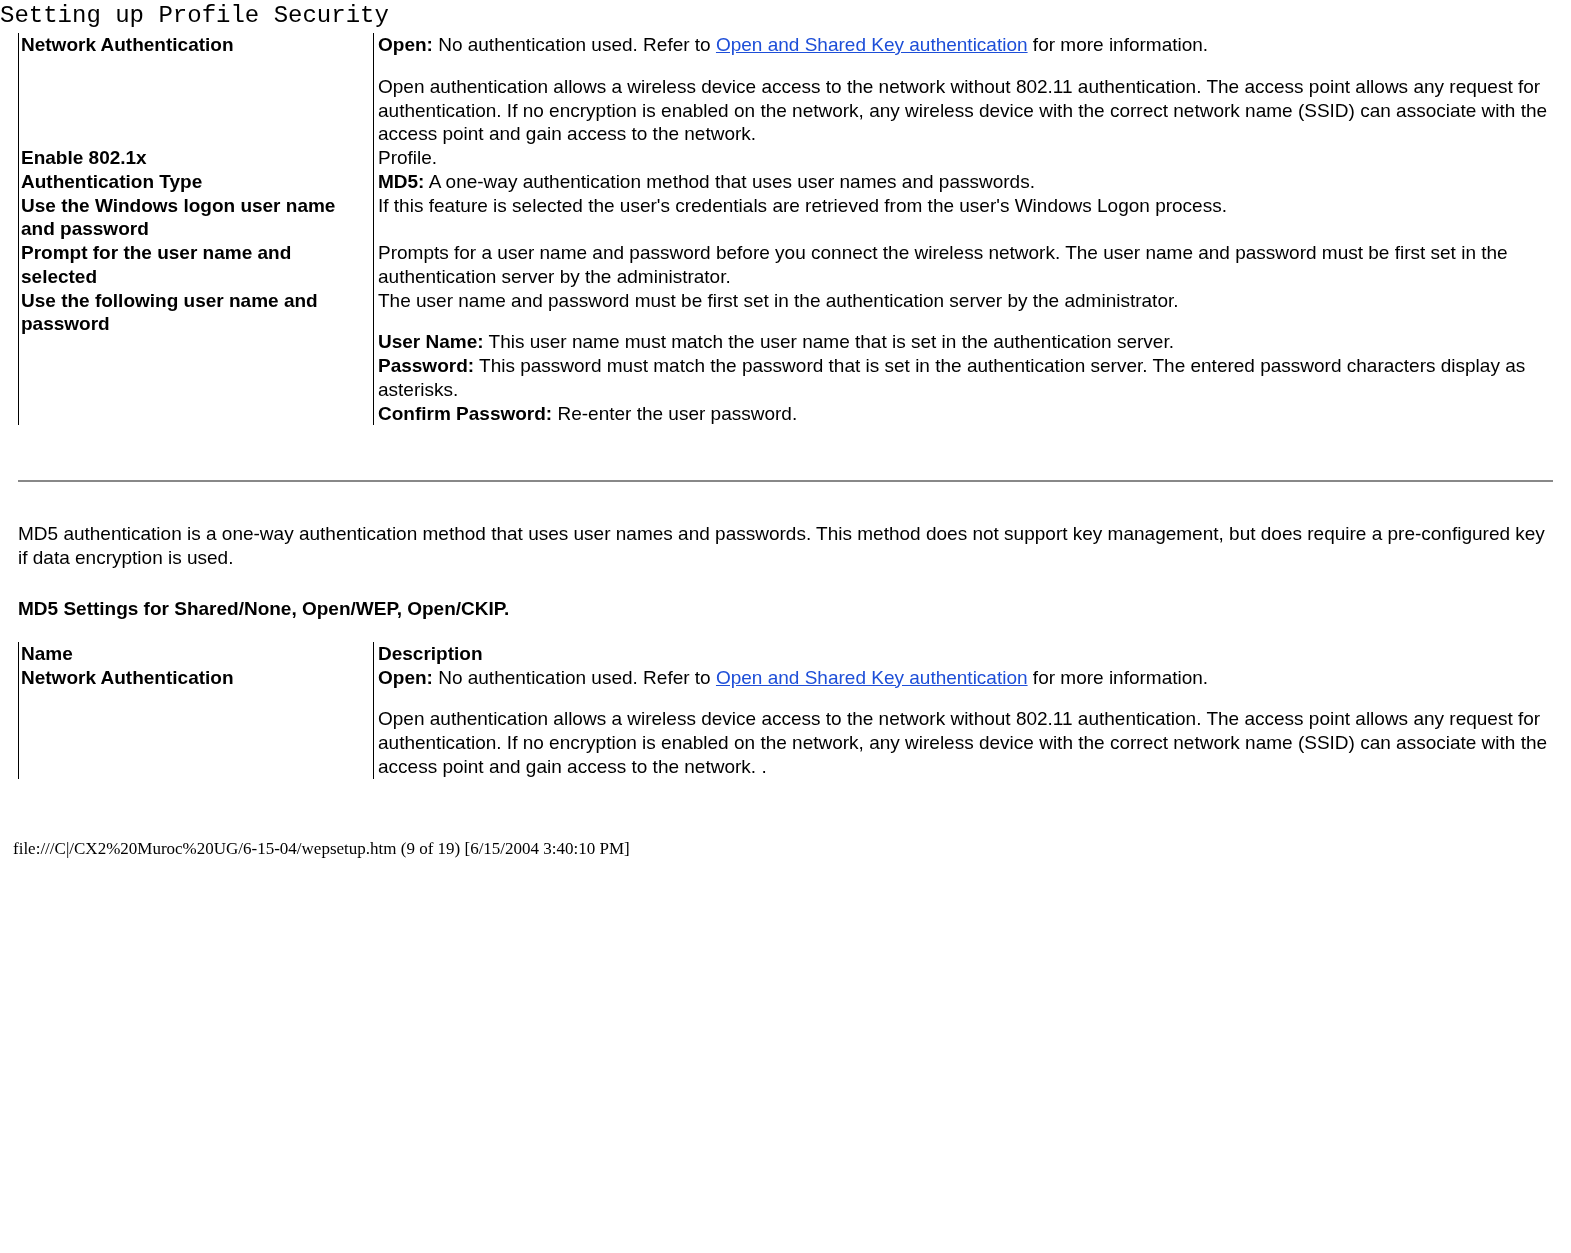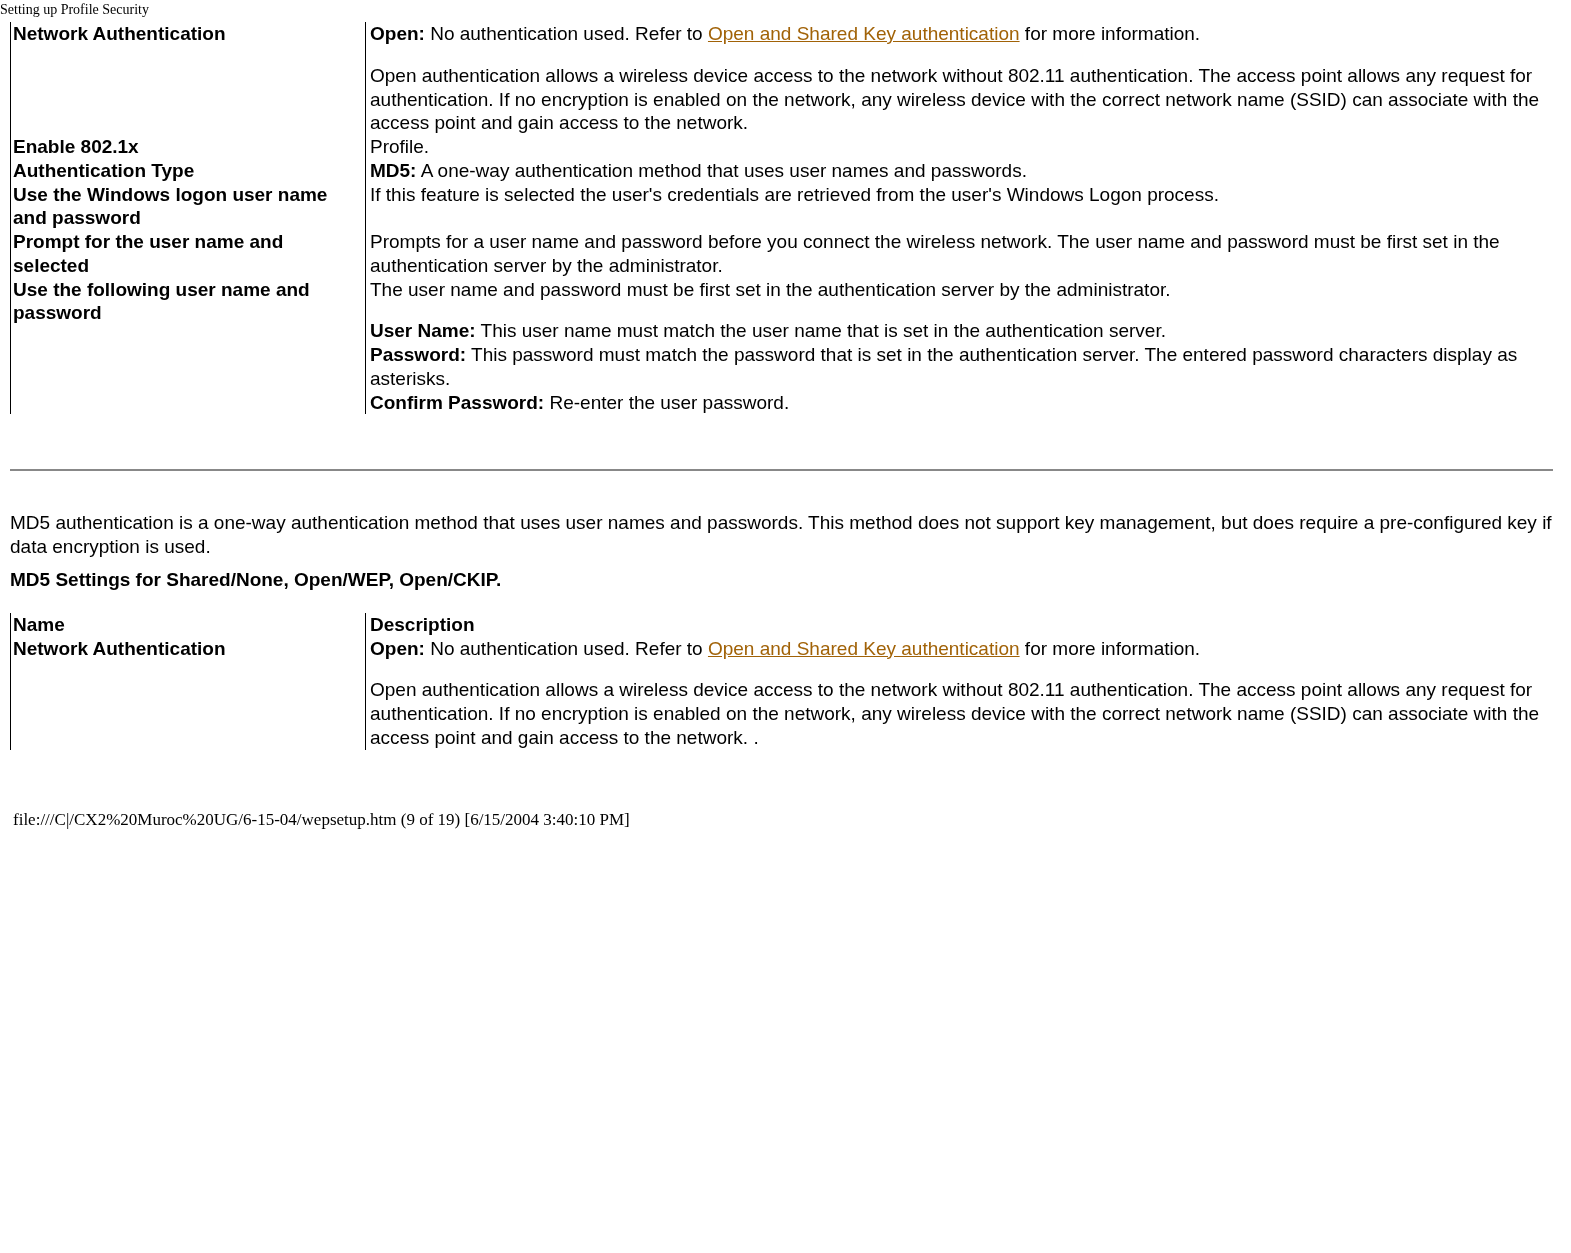--- a/index.html
+++ b/index.html
@@ -4,26 +4,26 @@
 <style>
   body {
     font-family: Arial, Helvetica, sans-serif;
     font-size: 19px;
     margin: 0;
     padding: 0;
     background: #fff;
     color: #000;
   }
   .page-title {
-    font-family: Liberation Serif, serif;
-    font-size: 14px;
+    font-family: Liberation Mono, monospace;
+    font-size: 24px;
     margin: 2px 0 4px 0;
   }
   .content {
-    padding: 0 18px 0 10px;
+    padding: 0 18px 0 18px;
   }
   table.def {
     border-collapse: collapse;
     width: 100%;
   }
   table.def td {
     vertical-align: top;
     padding: 0 2px;
     line-height: 1.25;
   }
@@ -31,32 +31,32 @@
     width: 350px;
     font-weight: bold;
     border-left: 1px solid #000;
   }
   table.def td.desc-col {
     border-left: 1px solid #000;
     padding-left: 4px;
   }
   .para-gap { height: 18px; }
   .inline-bold { font-weight: bold; text-align: center; }
-  a { color: #a16207; text-decoration: underline; }
+  a { color: #1d4ed8; text-decoration: underline; }
   hr.sep {
     margin: 55px 0 40px 0;
     border: none;
     border-top: 2px solid #888;
   }
   .section-heading {
     font-weight: bold;
     margin: 0 0 22px 0;
   }
   .section-para {
-    margin: 0 0 10px 0;
+    margin: 0 0 28px 0;
     line-height: 1.25;
   }
   .footer {
     font-family: "Times New Roman", serif;
     font-size: 17px;
     margin-top: 60px;
     padding: 0 2px 4px 13px;
   }
 </style>
 </head>

